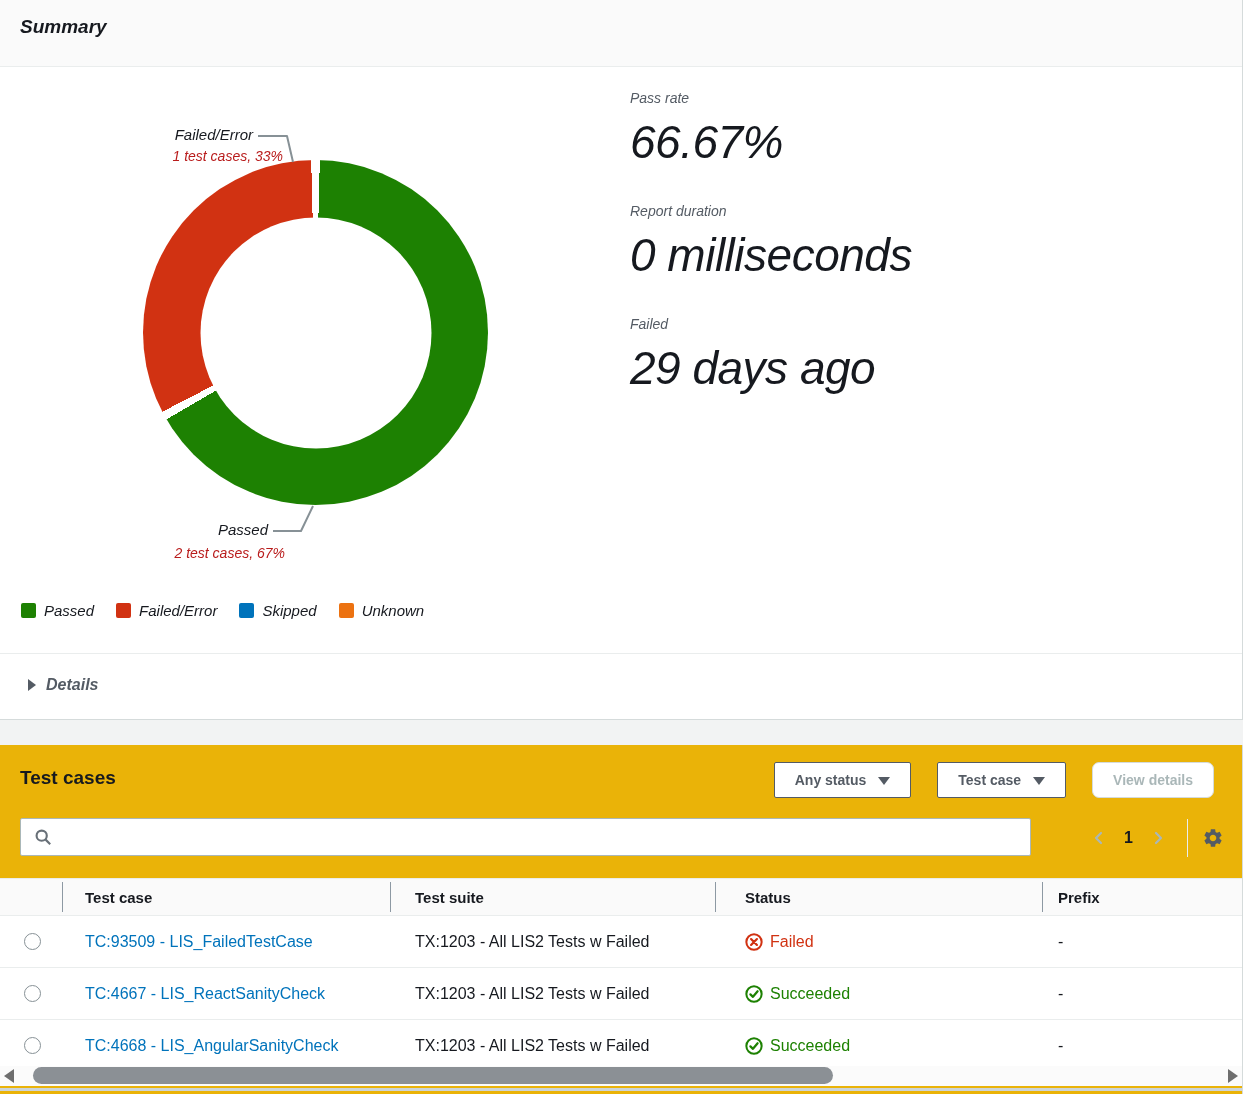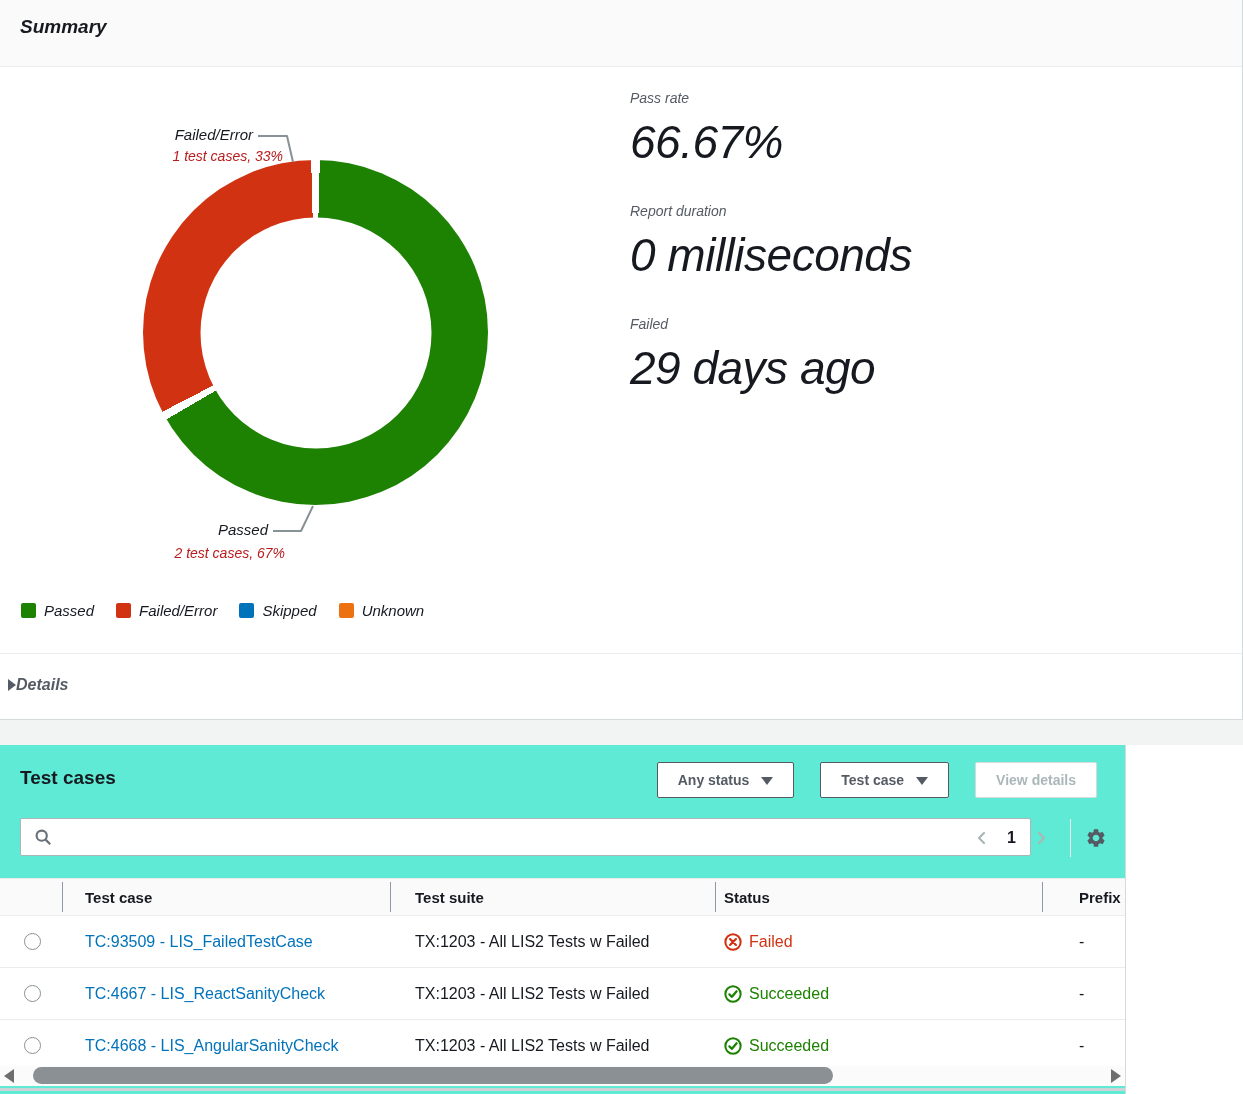--- a/index.html
+++ b/index.html
@@ -30,39 +30,39 @@
   .stat  { margin-bottom: 33px; }
   .stat-label { font-size: 14px; color: #545b64; margin-bottom: 9px; }
   .stat-value { font-size: 46px; font-weight: 300; color: #16191f; line-height: 1.2; letter-spacing: -0.5px; }
 
   .legend { position: absolute; left: 21px; top: 602px; display: flex; gap: 22px; align-items: center; }
   .legend-item { display: flex; align-items: center; gap: 8px; }
   .legend-swatch { width: 15px; height: 15px; border-radius: 2px; }
   .legend-label { font-size: 15px; color: #16191f; }
 
   .details-bar { position: absolute; left: 0; right: 0; top: 653px; bottom: 0;
-                 border-top: 1px solid #eaeded; padding: 22px 8px 0; display: flex; align-items: flex-start; cursor: pointer; }
+                 border-top: 1px solid #eaeded; padding: 22px 28px 0; display: flex; align-items: flex-start; gap: 10px; cursor: pointer; }
   .tri-right { width: 0; height: 0; border-top: 6px solid transparent; border-bottom: 6px solid transparent;
                border-left: 8px solid #545b64; margin-top: 3px; }
   .details-label { font-size: 16px; font-weight: 700; color: #545b64; }
 
   
   .panel-gap { width: 1243px; height: 25px; background: #f2f3f3; }
 
   
-  .tc-card { position: relative; width: 1126px; height: 349px; background: #5eead4; border-right: 1px solid #d5dbdb; }
+  .tc-card { position: relative; width: 1243px; height: 349px; background: #eab308; border-right: 1px solid #d5dbdb; }
   .tc-title { position: absolute; left: 20px; top: 22px; font-size: 19px; font-weight: 700; }
 
   .filters { position: absolute; top: 17px; right: 28px; display: flex; gap: 26px; }
   .btn { height: 36px; padding: 0 20px; background: #fff; border: 1px solid #545b64; border-radius: 2px;
          color: #545b64; font-family: inherit; font-size: 14px; font-weight: 700;
          display: flex; align-items: center; gap: 12px; cursor: pointer; }
   .btn .caret { width: 0; height: 0; border-left: 6px solid transparent; border-right: 6px solid transparent;
                 border-top: 8px solid currentColor; margin-top: 1px; }
-  .btn.disabled { border-color: #d5dbdb; color: #aab7b8; cursor: default; }
+  .btn.disabled { border-color: #d5dbdb; color: #aab7b8; cursor: default; border-radius: 7px; }
 
   .search-box { position: absolute; left: 20px; top: 73px; width: 1011px; height: 38px;
                 border: 1px solid #aab7b8; border-radius: 2px; background: #fff;
                 display: flex; align-items: center; padding: 0 8px; }
   .search-box svg { flex: 0 0 auto; color: #687078; margin: 0 6px; }
   .search-box input { flex: 1; border: none; outline: none; font-family: inherit; font-size: 14px; color: #16191f; background: transparent; }
 
   .pager { position: absolute; right: 18px; top: 74px; height: 38px; display: flex; align-items: center; }
   .pg-btn { background: none; border: none; cursor: pointer; color: #aab7b8; display: flex; align-items: center; padding: 4px; }
   .pg-num { font-size: 16px; font-weight: 700; color: #16191f; margin: 0 12px; cursor: pointer; }
@@ -70,21 +70,21 @@
   .gear-btn { background: none; border: none; cursor: pointer; color: #545b64; display: flex; align-items: center; }
 
   .table { position: absolute; left: 0; right: 0; top: 133px; }
   .thead { display: grid; grid-template-columns: 65px 325px 325px 327px 1fr; align-items: center;
            height: 38px; background: #fafafa; border-top: 1px solid #eaeded; border-bottom: 1px solid #eaeded;
            position: relative; }
   .th { font-size: 15px; font-weight: 700; color: #16191f; }
   .col-div { position: absolute; top: 3px; bottom: 3px; width: 1px; background: #8d99a3; }
   .trow { display: grid; grid-template-columns: 65px 325px 325px 327px 1fr; align-items: center;
           height: 52px; border-bottom: 1px solid #eaeded; background: #fff; }
-  .c2 { padding-left: 20px; } .c3 { padding-left: 25px; } .c4 { padding-left: 9px; } .c5 { padding-left: 37px; }
+  .c2 { padding-left: 20px; } .c3 { padding-left: 25px; } .c4 { padding-left: 30px; } .c5 { padding-left: 16px; }
   .radio { width: 17px; height: 17px; border: 1px solid #879196; border-radius: 50%; background: #fff;
            justify-self: center; cursor: pointer; }
   .tc-link { font-size: 16px; color: #0073bb; cursor: pointer; }
   .suite { font-size: 16px; color: #16191f; }
   .status { display: flex; align-items: center; gap: 7px; font-size: 16px; }
   .status svg { flex: 0 0 auto; }
   .status[data-status="failed"] { color: #d13212; }
   .status[data-status="succeeded"] { color: #1d8102; }
   .prefix { font-size: 16px; color: #16191f; }
 

